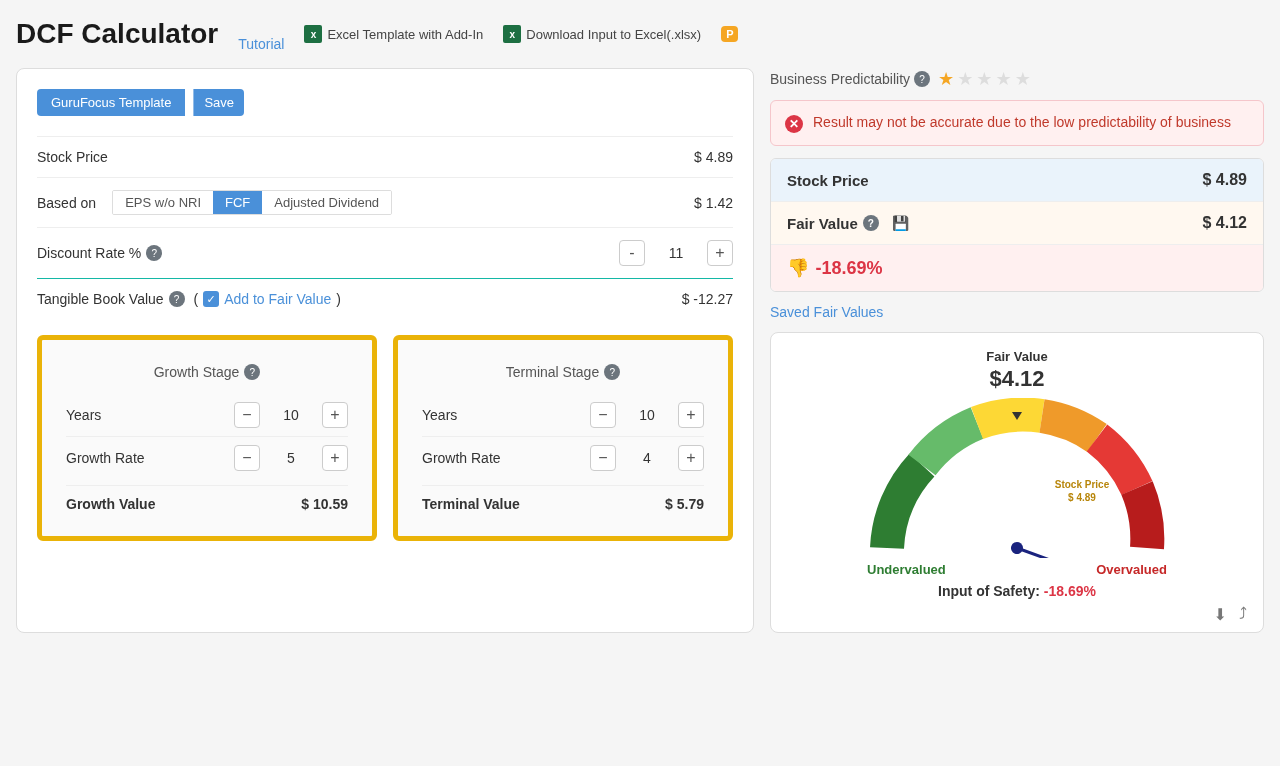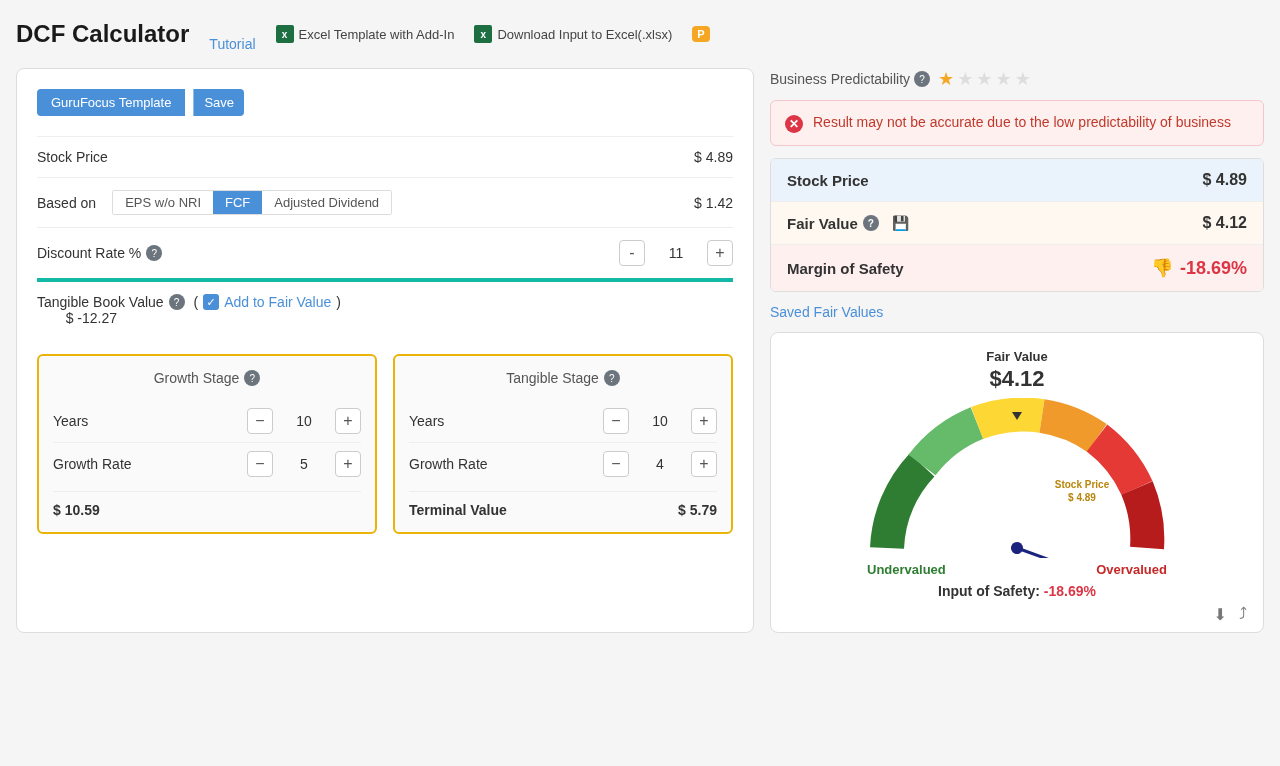--- a/index.html
+++ b/index.html
@@ -2,21 +2,21 @@
 <html><head>
   <meta charset="utf-8">
   <style>
     * { box-sizing: border-box; margin: 0; padding: 0; }
     body { font-family: -apple-system, BlinkMacSystemFont, 'Segoe UI', Arial, sans-serif; background: #f5f5f5; color: #333; font-size: 14px; }
 
     .page-wrapper { padding: 16px; background: #f5f5f5; min-height: 766px; }
 
     
     .header { display: flex; align-items: center; gap: 20px; margin-bottom: 16px; }
-    .header-title { font-size: 24px; font-weight: 800; color: #1a1a1a; }
+    .header-title { font-size: 28px; font-weight: 800; color: #1a1a1a; }
     .header-tutorial { color: #4a90d9; font-size: 14px; font-weight: 500; cursor: pointer; margin-top: 20px; }
     .header-excel-link { display: flex; align-items: center; gap: 5px; color: #444; font-size: 13px; cursor: pointer; }
     .excel-icon { width: 18px; height: 18px; background: #1d6f42; color: white; font-size: 10px; font-weight: bold; display: inline-flex; align-items: center; justify-content: center; border-radius: 2px; }
     .badge-p { background: #f5a623; color: white; font-size: 11px; font-weight: bold; padding: 2px 5px; border-radius: 4px; }
 
     
     .main-layout { display: flex; gap: 16px; }
     .left-panel { flex: 0 0 738px; background: white; border-radius: 8px; border: 1px solid #ddd; padding: 20px; }
     .right-panel { flex: 1; }
 
@@ -46,30 +46,30 @@
     .based-on-value { margin-left: auto; font-size: 14px; color: #333; }
 
     
     .stepper-row { display: flex; align-items: center; border-top: 1px solid #eee; padding: 12px 0; }
     .stepper-label { flex: 1; font-size: 14px; color: #333; display: flex; align-items: center; gap: 5px; }
     .stepper-control { display: flex; align-items: center; gap: 6px; }
     .stepper-btn { width: 26px; height: 26px; border: 1px solid #ccc; background: white; border-radius: 4px; cursor: pointer; font-size: 16px; display: flex; align-items: center; justify-content: center; color: #555; }
     .stepper-value { min-width: 50px; text-align: center; font-size: 14px; }
 
     
-    .book-row { display: flex; align-items: flex-start; border-top: 4px solid #14b8a6; padding: 12px 0; flex-direction: column; }
+    .book-row { display: flex; align-items: center; border-top: 1px solid #14b8a6; padding: 12px 0; }
     .book-label { flex: 1; font-size: 14px; color: #333; display: flex; align-items: center; gap: 5px; flex-wrap: wrap; }
     .checkbox-blue { width: 16px; height: 16px; background: #4a90d9; border-radius: 3px; display: inline-flex; align-items: center; justify-content: center; }
     .checkmark { color: white; font-size: 11px; }
     .add-fair-link { color: #4a90d9; cursor: pointer; font-size: 14px; }
     .book-value { font-size: 14px; color: #333; min-width: 80px; text-align: right; }
 
     
     .stages-row { display: flex; gap: 16px; margin-top: 16px; }
-    .stage-box { flex: 1; border: 2px solid #eab308; border-radius: 6px; padding: 14px; background: #fafafa; }
+    .stage-box { flex: 1; border: 5px solid #eab308; border-radius: 6px; padding: 24px; background: #fafafa; }
     .stage-title { text-align: center; font-size: 14px; color: #555; margin-bottom: 14px; display: flex; align-items: center; justify-content: center; gap: 5px; }
     .stage-row { display: flex; align-items: center; padding: 8px 0; }
     .stage-row-label { flex: 1; font-size: 14px; color: #333; }
     .stage-row-stepper { display: flex; align-items: center; gap: 6px; }
     .stage-divider { border-top: 1px solid #eee; justify-content: center; }
     .stage-total-row { display: flex; align-items: center; padding-top: 10px; margin-top: 6px; border-top: 1px solid #eee; }
     .stage-total-label { flex: 1; font-weight: 700; font-size: 14px; }
     .stage-total-value { font-weight: 700; font-size: 14px; }
 
     
@@ -209,27 +209,28 @@
           </div>
           <div class="stage-row stage-divider">
             <span class="stage-row-label">Growth Rate</span>
             <div class="stage-row-stepper">
               <button class="stepper-btn">−</button>
               <span class="stepper-value">5</span>
               <button class="stepper-btn">+</button>
             </div>
           </div>
           <div class="stage-total-row">
+            <span class="stage-total-label">Growth Value</span>
             <span class="stage-total-value">$ 10.59</span>
           </div>
         </div>
 
         <div class="stage-box">
           <div class="stage-title">
-            <span>Tangible Stage</span>
+            <span>Terminal Stage</span>
             <span class="help-icon">?</span>
           </div>
           <div class="stage-row">
             <span class="stage-row-label">Years</span>
             <div class="stage-row-stepper">
               <button class="stepper-btn">−</button>
               <span class="stepper-value">10</span>
               <button class="stepper-btn">+</button>
             </div>
           </div>
@@ -280,21 +281,20 @@
         </div>
         <div class="result-row fair-value-row">
           <span class="result-label">
             <span>Fair Value</span>
             <span class="help-icon">?</span>
             <span class="save-icon">💾</span>
           </span>
           <span class="result-value">$ 4.12</span>
         </div>
         <div class="result-row margin-row">
-          <span class="result-label">Margin of Safety</span>
           <span class="margin-value">
             <span class="thumb-down">👎</span>
             <span>-18.69%</span>
           </span>
         </div>
       </div>
 
       <a class="saved-link">Saved Fair Values</a>
 
       <div class="gauge-container">

